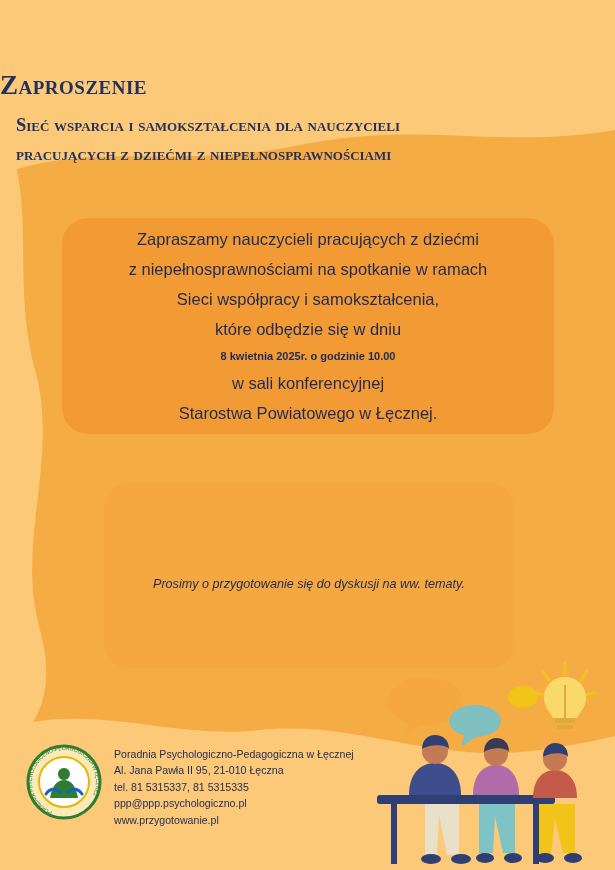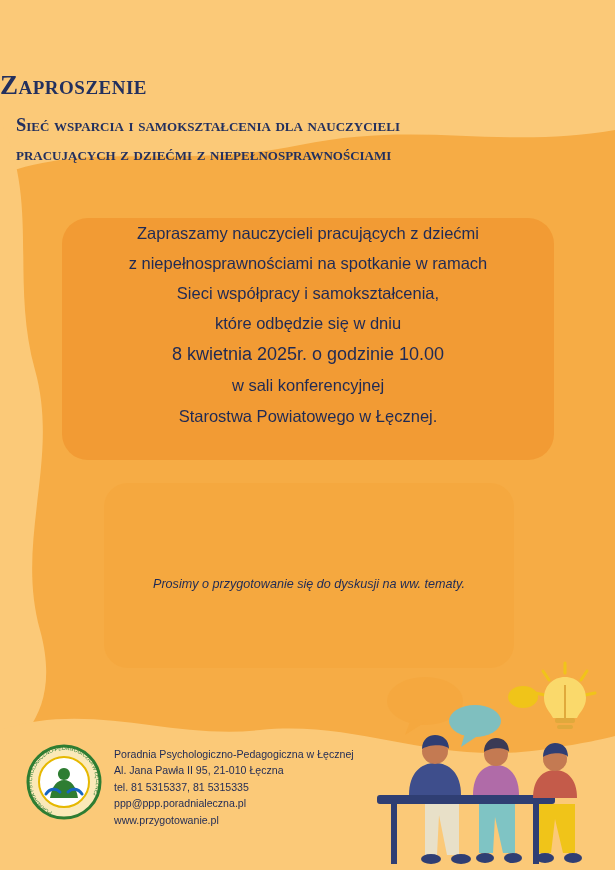--- a/index.html
+++ b/index.html
@@ -69,39 +69,39 @@
     line-height: 1.55;
     padding: 0 16px;
   }
 
   
   .card-main {
     position: absolute;
     left: 62px;
     top: 218px;
     width: 492px;
-    height: 242px;
+    height: 216px;
     background: #F29B34;
     border-radius: 26px;
     z-index: 5;
     display: flex;
     flex-direction: column;
     align-items: center;
-    justify-content: flex-start;
+    justify-content: center;
   }
   .card-main .line {
     color: #1F2A55;
     font-size: 16.5px;
     line-height: 1.1;
     text-align: center;
     margin: 6px 0;
   }
   .card-main .line.bold {
-    font-weight: normal;
-    font-size: 18px;
+    font-weight: bold;
+    font-size: 11px;
   }
 
   
   .card-sub {
     position: absolute;
     left: 104px;
     top: 483px;
     width: 410px;
     height: 185px;
     background: #F5A83F;
@@ -276,18 +276,18 @@
         </defs>
         <text font-size="5.2" fill="#2E7D32" font-family="'Liberation Sans', sans-serif">
           <textPath href="#logocircle" startOffset="6%">PORADNIA PSYCHOLOGICZNO-PEDAGOGICZNA W ŁĘCZNEJ</textPath>
         </text>
       </svg>
     </div>
     <div class="footer-text">
       <div>Poradnia Psychologiczno-Pedagogiczna w Łęcznej</div>
       <div>Al. Jana Pawła II 95, 21-010 Łęczna</div>
       <div>tel. 81 5315337, 81 5315335</div>
-      <div>ppp@ppp.poradnialeczna.pl</div>
+      <div>ppp@ppp.psychologiczno.pl</div>
       <div>www.przygotowanie.pl</div>
     </div>
   </div>
 
 </div>
 
 </body></html>

